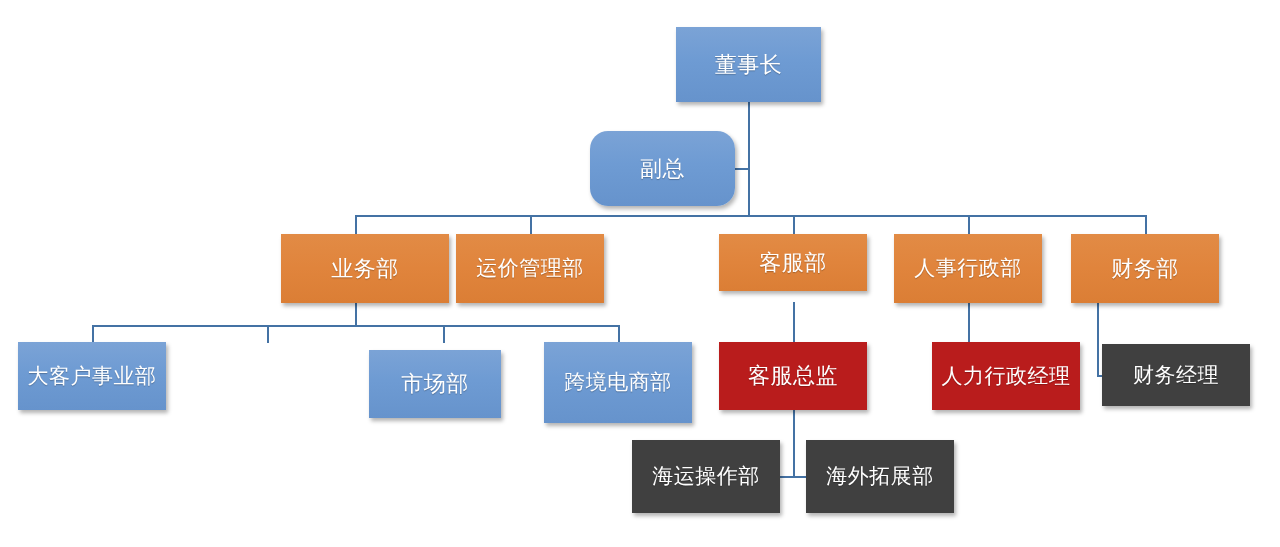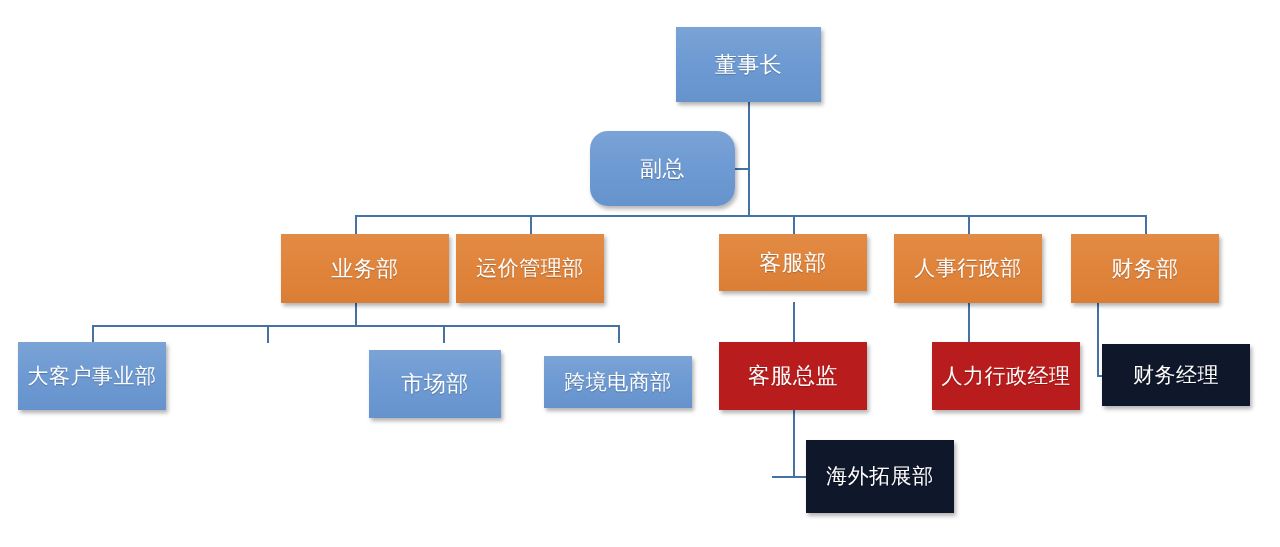--- a/index.html
+++ b/index.html
@@ -45,21 +45,21 @@
   }
   .node .lbl {
     display: block;
     width: 100%;
   }
 
   
   .c-blue   { background: linear-gradient(to bottom, #7BA3D6 0%, #6E9BD3 45%, #6693CC 100%); }
   .c-orange { background: linear-gradient(to bottom, #E28B45 0%, #E0843C 50%, #DB7E35 100%); }
   .c-red    { background: #b91c1c; }
-  .c-lblue  { background: #0f172a; }
+  .c-lblue  { background: #404040; }
 
   .fs-22 { font-size: 22px; }
   .fs-21 { font-size: 21px; align-items: center; }
 </style>
 </head>
 <body>
 
 <div id="canvas">
 
   <div class="conn v" style="left:748px; top:101px; height:116px;"></div>
@@ -121,34 +121,37 @@
 
   <div class="node c-blue fs-21" style="left:18px; top:342px; width:148px; height:68px;">
     <span class="lbl">大客户事业部</span>
   </div>
 
 
   <div class="node c-blue fs-22" style="left:369px; top:350px; width:132px; height:68px;justify-content:flex-end;">
     <span class="lbl">市场部</span>
   </div>
 
-  <div class="node c-blue fs-21" style="left:544px; top:356px; width:148px; height:52px;">
+  <div class="node c-blue fs-21" style="left:544px; top:342px; width:148px; height:81px;">
     <span class="lbl">跨境电商部</span>
   </div>
 
   <div class="node c-red fs-22" style="left:719px; top:342px; width:148px; height:68px;">
     <span class="lbl">客服总监</span>
   </div>
 
   <div class="node c-red fs-21" style="left:894px; top:342px; width:148px; height:68px;margin-left:38px;">
     <span class="lbl">人力行政经理</span>
   </div>
 
   <div class="node c-lblue fs-21" style="left:1102px; top:344px; width:148px; height:62px;">
     <span class="lbl">财务经理</span>
   </div>
 
+  <div class="node c-lblue fs-21" style="left:632px; top:440px; width:148px; height:73px;">
+    <span class="lbl">海运操作部</span>
+  </div>
 
   <div class="node c-lblue fs-21" style="left:806px; top:440px; width:148px; height:73px;">
     <span class="lbl">海外拓展部</span>
   </div>
 
 </div>
 
 </body></html>

